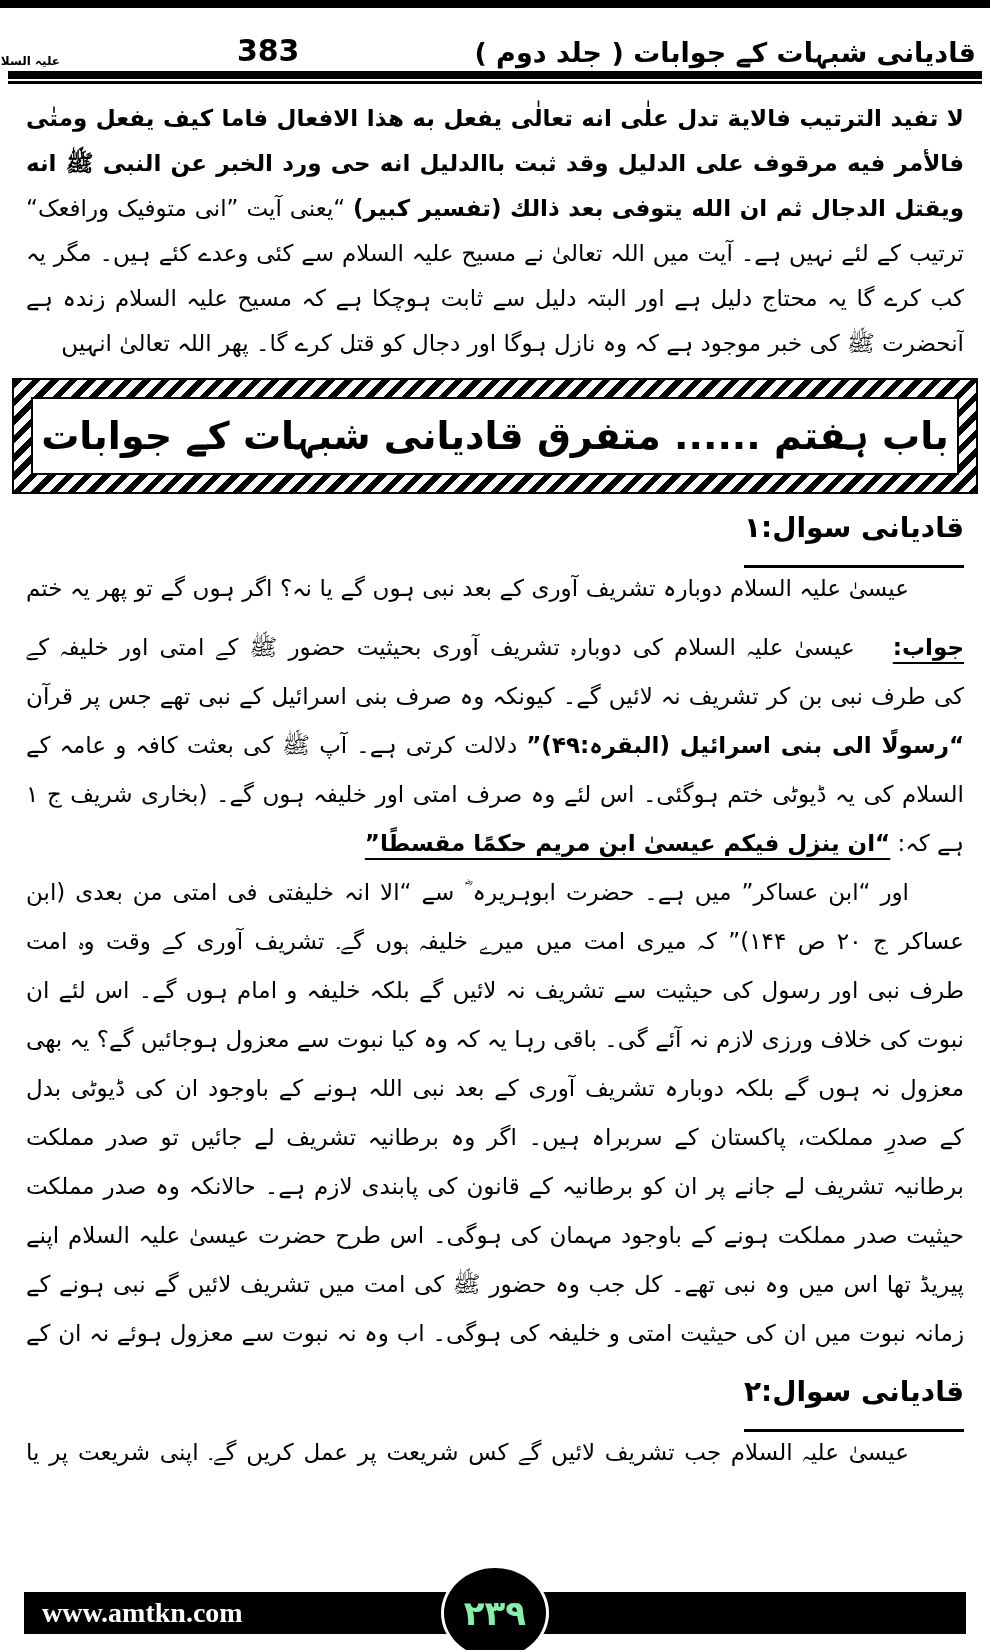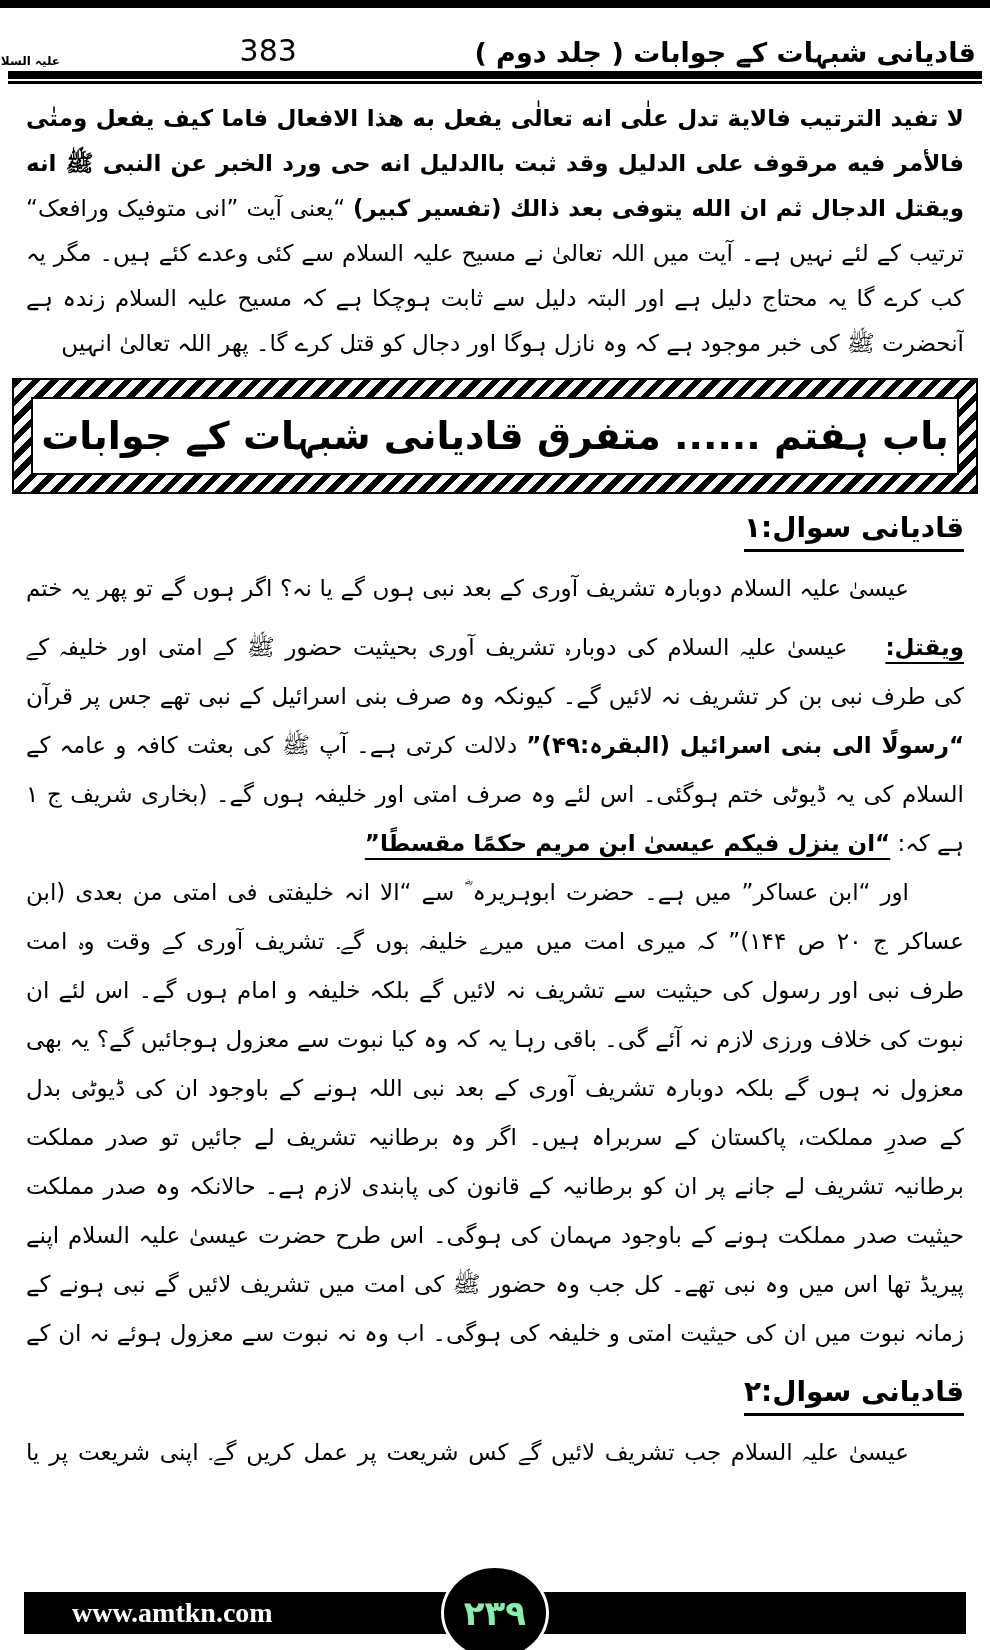--- a/index.html
+++ b/index.html
@@ -11,21 +11,21 @@
     position:relative;
     overflow:hidden;
   }
   .top-bar{height:8px;background:#000;}
   
   .header{
     display:flex;align-items:flex-end;justify-content:space-between;
     padding:4px 14px 0 14px;height:56px;
   }
   .header-section-title{font-size:27px;font-weight:bold;white-space:nowrap;}
-  .header-page-num{font-size:30px;font-weight:normal;direction:ltr;font-family:"DejaVu Sans",sans-serif;padding:0 8px;}
+  .header-page-num{font-size:30px;font-weight:bold;direction:ltr;font-family:"DejaVu Sans",sans-serif;padding:0 8px;}
   .book-title-wrap{display:flex;align-items:flex-end;white-space:nowrap;}
   .book-title{font-size:36px;font-weight:bold;letter-spacing:1px;}
   .book-title-honorific{font-size:12px;font-weight:bold;margin-right:2px;line-height:13px;max-width:46px;text-align:center;}
   .double-rule{margin:3px 8px 0 8px;height:2px;border-top:8px solid #000;border-bottom:3px solid #000;}
   
   .textblock{margin:12px 26px 0 26px;font-size:23px;}
   .l{   
     text-align:justify;text-align-last:justify;
     height:45px;line-height:45px;overflow:hidden;
   }
@@ -41,27 +41,27 @@
   .chapter-box{
     margin:12px 12px 0 12px;
     border:2px solid #000;
     background:repeating-linear-gradient(135deg,#000 0 6px,#fff 6px 13px);
     padding:17px;
   }
   .chapter-inner{background:#fff;border:2px solid #000;text-align:center;padding:12px 6px;}
   .chapter-title{font-size:38px;font-weight:bold;line-height:50px;}
   
   .q-heading{margin:14px 26px 4px 26px;text-align:right;height:46px;line-height:40px;}
-  .q-heading span{font-size:28px;font-weight:bold;border-bottom:3px solid #000;padding-bottom:5px;text-align:right;}
+  .q-heading span{font-size:28px;font-weight:bold;border-bottom:3px solid #000;padding-bottom:21px;text-align:right;}
   
   .footer{
     position:absolute;left:24px;right:24px;bottom:16px;height:42px;
     background:#000;direction:ltr;
     display:flex;align-items:center;justify-content:space-between;
-    padding:0 48px;
+    padding:0 18px;
   }
   .footer-url{color:#fff;font-family:"Liberation Serif",serif;font-weight:bold;font-size:28px;white-space:nowrap;}
   .page-badge{
     position:absolute;left:50%;top:50%;transform:translate(-50%,-50%);
     width:102px;height:90px;background:#000;border:3px solid #fff;border-radius:50%;
     display:flex;align-items:center;justify-content:center;
   }
   .page-badge-num{color:#86efac;font-size:34px;font-weight:bold;}
 </style>
 </head>
@@ -96,21 +96,21 @@
 
 <div class="q-heading">
   <span>قادیانی سوال:۱</span>
 </div>
 
 <div class="textblock">
   <div class="l indent">عیسیٰ علیہ السلام دوبارہ تشریف آوری کے بعد نبی ہوں گے یا نہ؟ اگر ہوں گے تو پھر یہ ختم نبوت کے خلاف</div>
 </div>
 
 <div class="textblock ans">
-  <div class="l"><span class="answer-label">ویقتل:</span><span>عیسیٰ علیہ السلام کی دوبارہ تشریف آوری بحیثیت حضور ﷺ کے امتی اور خلیفہ کے ہوگی۔ یعنی امت محمدیہ ﷺ</span></div>
+  <div class="l"><span class="answer-label">جواب:</span><span>عیسیٰ علیہ السلام کی دوبارہ تشریف آوری بحیثیت حضور ﷺ کے امتی اور خلیفہ کے ہوگی۔ یعنی امت محمدیہ ﷺ</span></div>
   <div class="l">کی طرف نبی بن کر تشریف نہ لائیں گے۔ کیونکہ وہ صرف بنی اسرائیل کے نبی تھے جس پر قرآن شریف کی آیت:</div>
   <div class="l"><span class="arabic">“رسولًا الی بنی اسرائیل (البقرہ:۴۹)”</span> <span>دلالت کرتی ہے۔ آپ ﷺ کی بعثت کافہ و عامہ کے بعد عیسیٰ علیہ</span></div>
   <div class="l">السلام کی یہ ڈیوٹی ختم ہوگئی۔ اس لئے وہ صرف امتی اور خلیفہ ہوں گے۔ (بخاری شریف ج ۱ ص ۴۹۰، مسلم شریف ج ۱ ص ۸۸) پر</div>
   <div class="ls"><span>ہے کہ:</span> <span class="arabic u">“ان ینزل فیکم عیسیٰ ابن مریم حکمًا مقسطًا”</span></div>
   <div class="l indent">اور “ابن عساکر” میں ہے۔ حضرت ابوہریرہ ؓ سے “الا انہ خلیفتی فی امتی من بعدی (ابن</div>
   <div class="l">عساکر ج ۲۰ ص ۱۴۴)” کہ میری امت میں میرے خلیفہ ہوں گے۔ تشریف آوری کے وقت وہ امت محمدیہ ﷺ کی</div>
   <div class="l">طرف نبی اور رسول کی حیثیت سے تشریف نہ لائیں گے بلکہ خلیفہ و امام ہوں گے۔ اس لئے ان کی تشریف آوری سے ختم</div>
   <div class="l">نبوت کی خلاف ورزی لازم نہ آئے گی۔ باقی رہا یہ کہ وہ کیا نبوت سے معزول ہوجائیں گے؟ یہ بھی غلط ہے وہ نبوت سے</div>
   <div class="l">معزول نہ ہوں گے بلکہ دوبارہ تشریف آوری کے بعد نبی اللہ ہونے کے باوجود ان کی ڈیوٹی بدل جائے گی۔ جیسے پاکستان</div>
   <div class="l">کے صدرِ مملکت، پاکستان کے سربراہ ہیں۔ اگر وہ برطانیہ تشریف لے جائیں تو صدر مملکت پاکستان ہونے کے باوجود</div>

